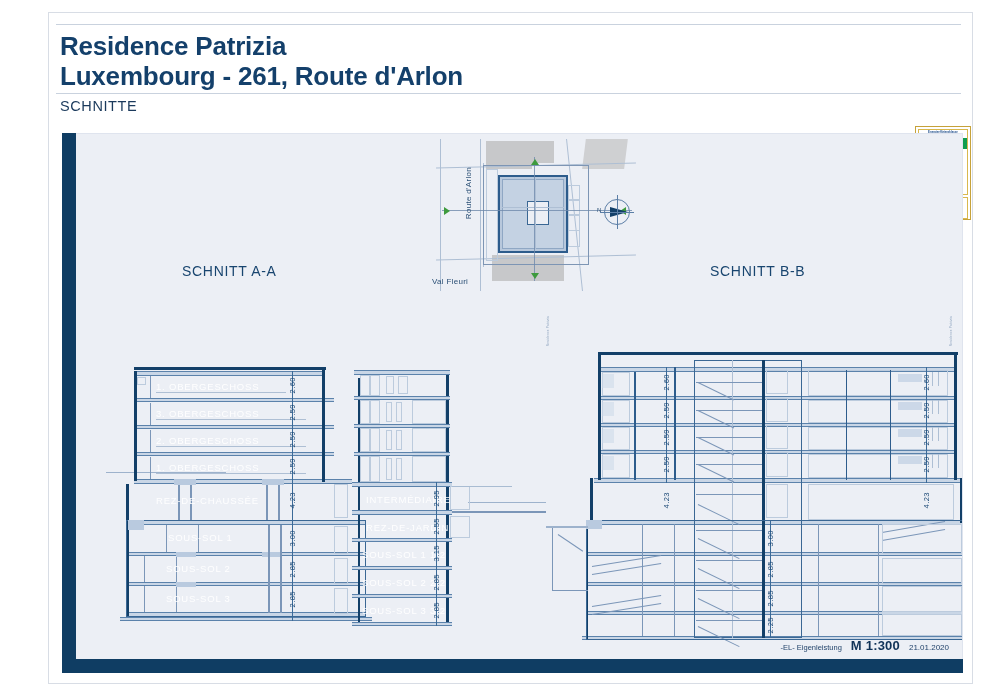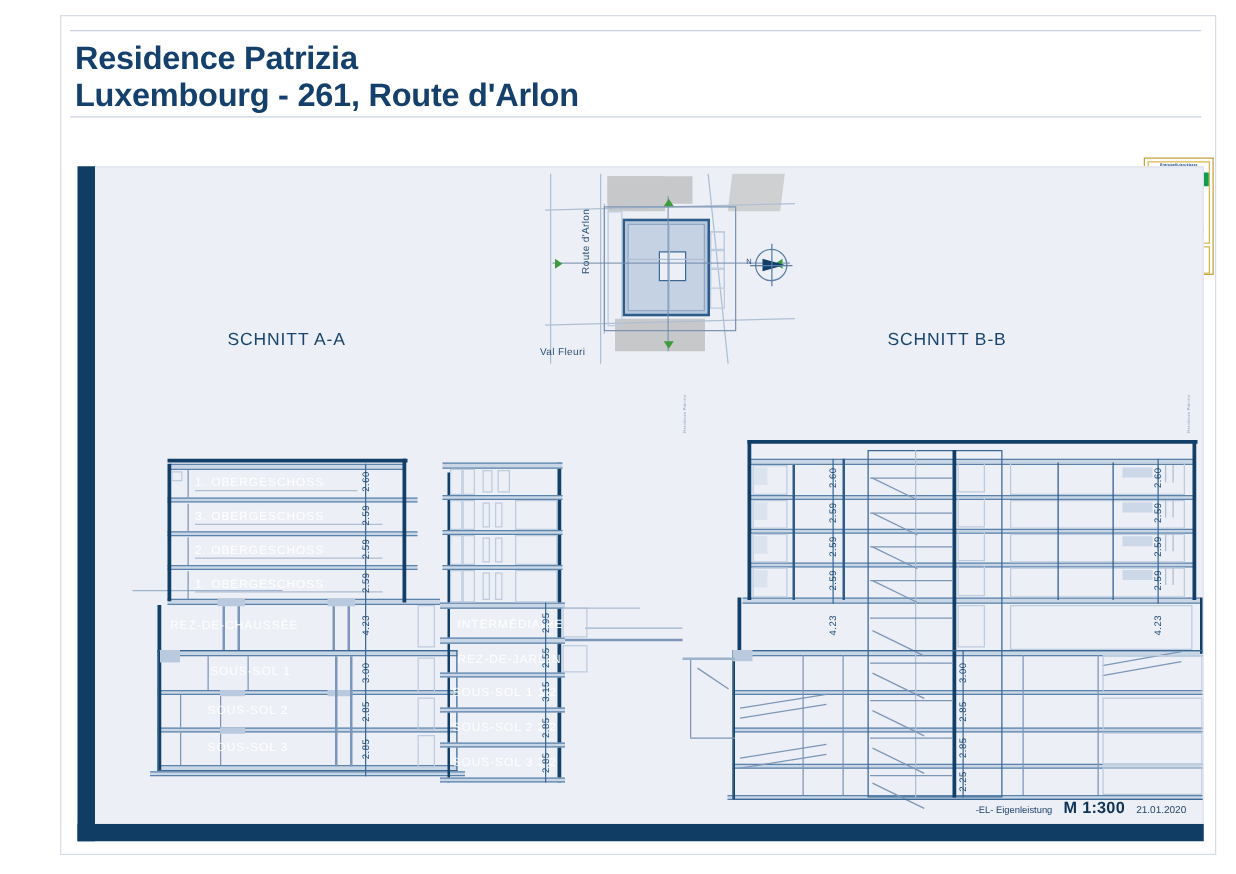--- a/index.html
+++ b/index.html
@@ -79,20 +79,21 @@
 <div class="sheet">
   <div class="page-border"></div>
 
   <div class="header">
     <div class="rule"></div>
     <div class="title-block">
       <div class="title-line">Residence Patrizia</div>
       <div class="title-line">Luxembourg - 261, Route d'Arlon</div>
     </div>
     <div class="rule"></div>
+    <div class="subtitle">SCHNITTE</div>
   </div>
 
   <div class="badge">
     <div class="badge-top">
       <div class="badge-ttl">Energieeffizienzklasse</div>
       <div class="mini" style="left:3px;top:5px;">sehr hohe Energieeffizienz</div>
       <div class="badge-A">A</div>
       <div class="badge-chip"></div>
       <div class="bar" style="left:3px;top:21px;width:16px;background:#5cba47;"></div>
       <div class="bar" style="left:3px;top:27px;width:21px;background:#b5d334;"></div>
@@ -232,21 +233,21 @@
         <div class="bx-l" style="left:258px;top:392px;width:14px;height:28px;"></div>
         <div class="bx-l" style="left:258px;top:424px;width:14px;height:26px;"></div>
         <div class="bx-l" style="left:258px;top:454px;width:14px;height:26px;"></div>
 
         <div class="slab" style="left:44px;top:483px;width:252px;height:4px;"></div>
 
         <div class="flab" style="left:80px;top:247px;">1. OBERGESCHOSS</div>
         <div class="flab" style="left:80px;top:274px;">3. OBERGESCHOSS</div>
         <div class="flab" style="left:80px;top:301px;">2. OBERGESCHOSS</div>
         <div class="flab" style="left:80px;top:328px;">1. OBERGESCHOSS</div>
-        <div class="flab" style="left:60px;top:361px;">REZ-DE-CHAUSSÉE</div>
+        <div class="flab" style="left:80px;top:361px;">REZ-DE-CHAUSSÉE</div>
         <div class="flab" style="left:92px;top:398px;">SOUS-SOL 1</div>
         <div class="flab" style="left:90px;top:429px;">SOUS-SOL 2</div>
         <div class="flab" style="left:90px;top:459px;">SOUS-SOL 3</div>
 
         <div class="dimtick" style="left:216px;top:237px;height:250px;"></div>
         <div class="dimv" style="left:212px;top:243px;">2.60</div>
         <div class="dimv" style="left:212px;top:270px;">2.59</div>
         <div class="dimv" style="left:212px;top:297px;">2.59</div>
         <div class="dimv" style="left:212px;top:324px;">2.59</div>
         <div class="dimv" style="left:212px;top:358px;">4.23</div>

